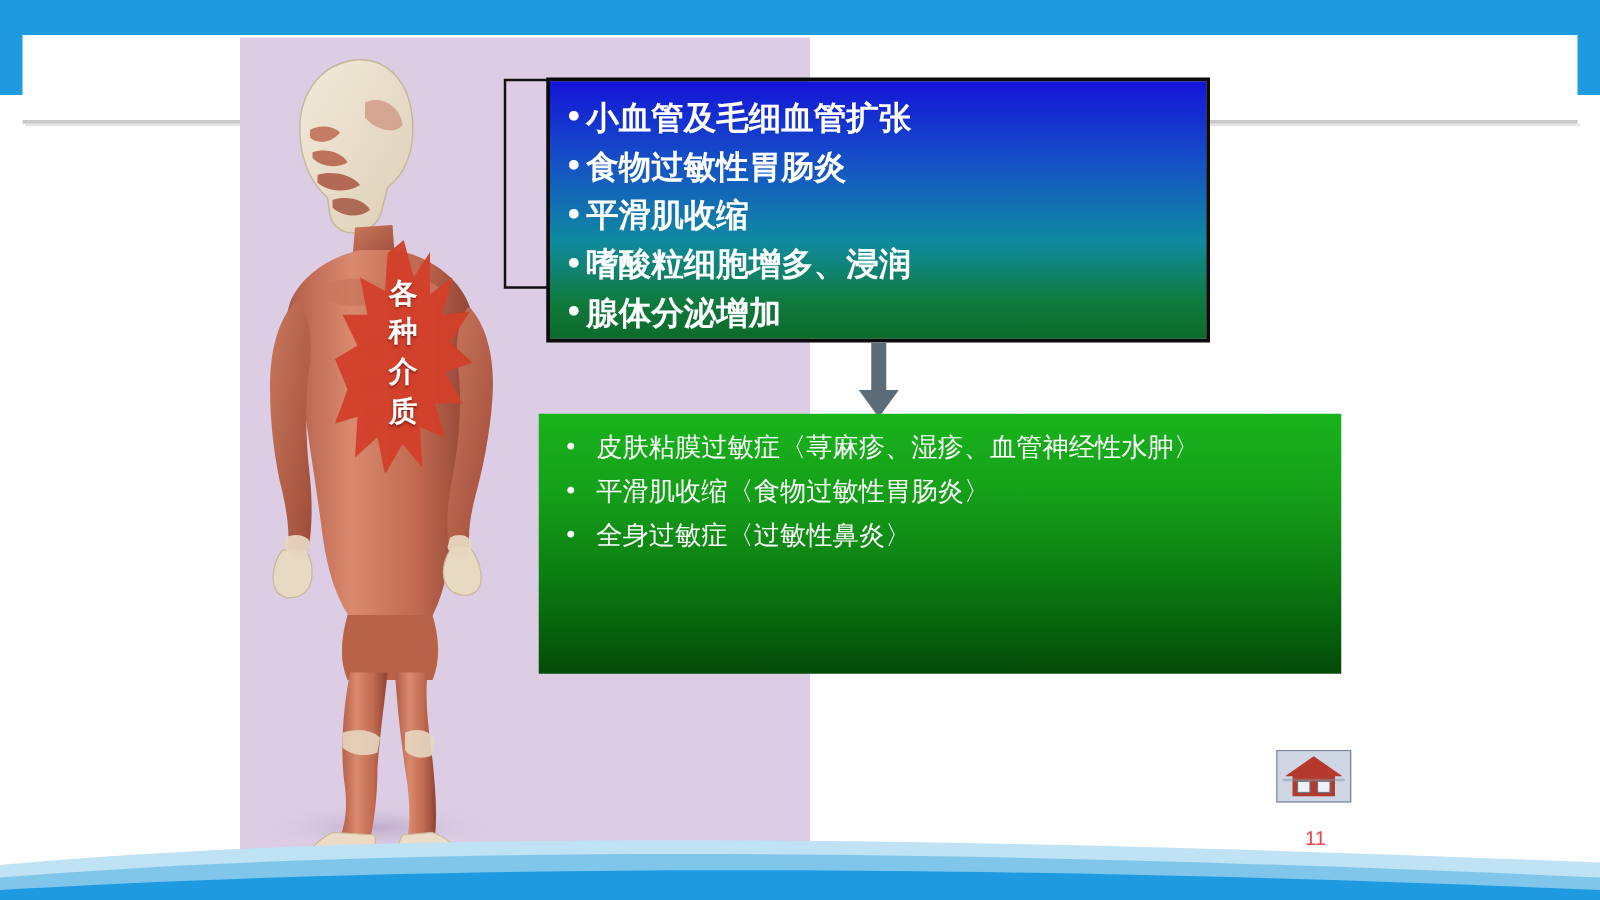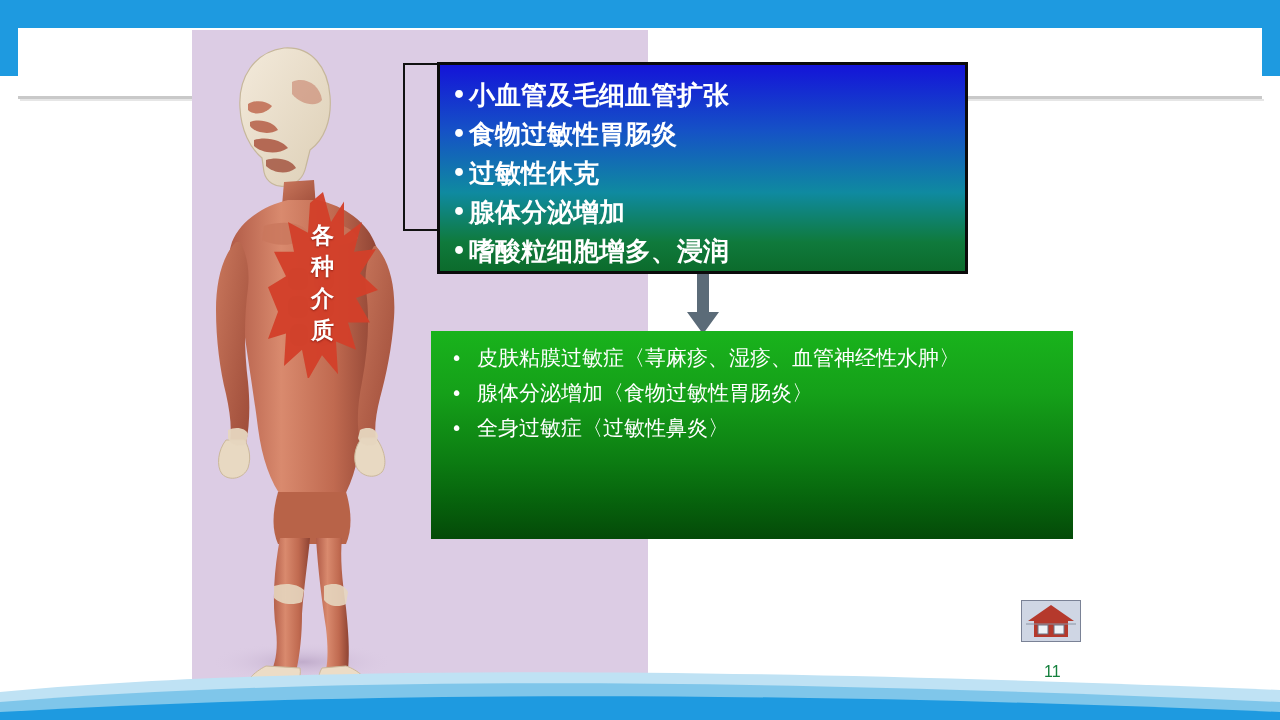--- a/index.html
+++ b/index.html
@@ -111,21 +111,21 @@
   .home-icon{
     position:absolute;left:1021px;top:600px;width:60px;height:42px;
     background:#cfd6e4;
     border:1px solid #7a8296;
     box-sizing:border-box;
   }
 
   
   .page-num{
     position:absolute;left:1044px;top:663px;
-    font-size:16px;color:#15803d;
+    font-size:16px;color:#ef4444;
     font-family:"Liberation Sans",sans-serif;
   }
 </style>
 </head>
 <body>
 
 <div class="top-bar"></div>
 <div class="top-white"></div>
 <div class="top-rule"></div>
 <div class="top-rule2"></div>
@@ -245,36 +245,36 @@
 <div class="connector">
   <svg width="60" height="170" viewBox="0 0 60 170" xmlns="http://www.w3.org/2000/svg">
     <polyline points="46,2 12,2 12,168 50,168" fill="none" stroke="#111111" stroke-width="2"></polyline>
   </svg>
 </div>
 
 <div class="box-top">
   <ul>
     <li>小血管及毛细血管扩张</li>
     <li>食物过敏性胃肠炎</li>
-    <li>过敏性休克</li>
+    <li>平滑肌收缩</li>
+    <li>嗜酸粒细胞增多、浸润</li>
     <li>腺体分泌增加</li>
-    <li>嗜酸粒细胞增多、浸润</li>
   </ul>
 </div>
 
 <div class="down-arrow">
   <svg width="34" height="62" viewBox="0 0 34 62" xmlns="http://www.w3.org/2000/svg">
     <polygon points="11,0 23,0 23,38 33,38 17,60 1,38 11,38" fill="#5b6b78"></polygon>
   </svg>
 </div>
 
 <div class="box-bottom">
   <ul>
     <li>皮肤粘膜过敏症〈荨麻疹、湿疹、血管神经性水肿〉</li>
-    <li>腺体分泌增加〈食物过敏性胃肠炎〉</li>
+    <li>平滑肌收缩〈食物过敏性胃肠炎〉</li>
     <li>全身过敏症〈过敏性鼻炎〉</li>
   </ul>
 </div>
 
 <div class="home-icon">
   <svg width="58" height="40" viewBox="0 0 58 40" xmlns="http://www.w3.org/2000/svg">
     <rect x="0" y="0" width="58" height="40" fill="#cfd6e4"></rect>
     <polygon points="29,4 52,20 46,20 46,36 12,36 12,20 6,20" fill="#b5392c"></polygon>
     <rect x="16" y="24" width="10" height="9" fill="#eef2f7" stroke="#6b7585"></rect>
     <rect x="32" y="24" width="10" height="9" fill="#eef2f7" stroke="#6b7585"></rect>

